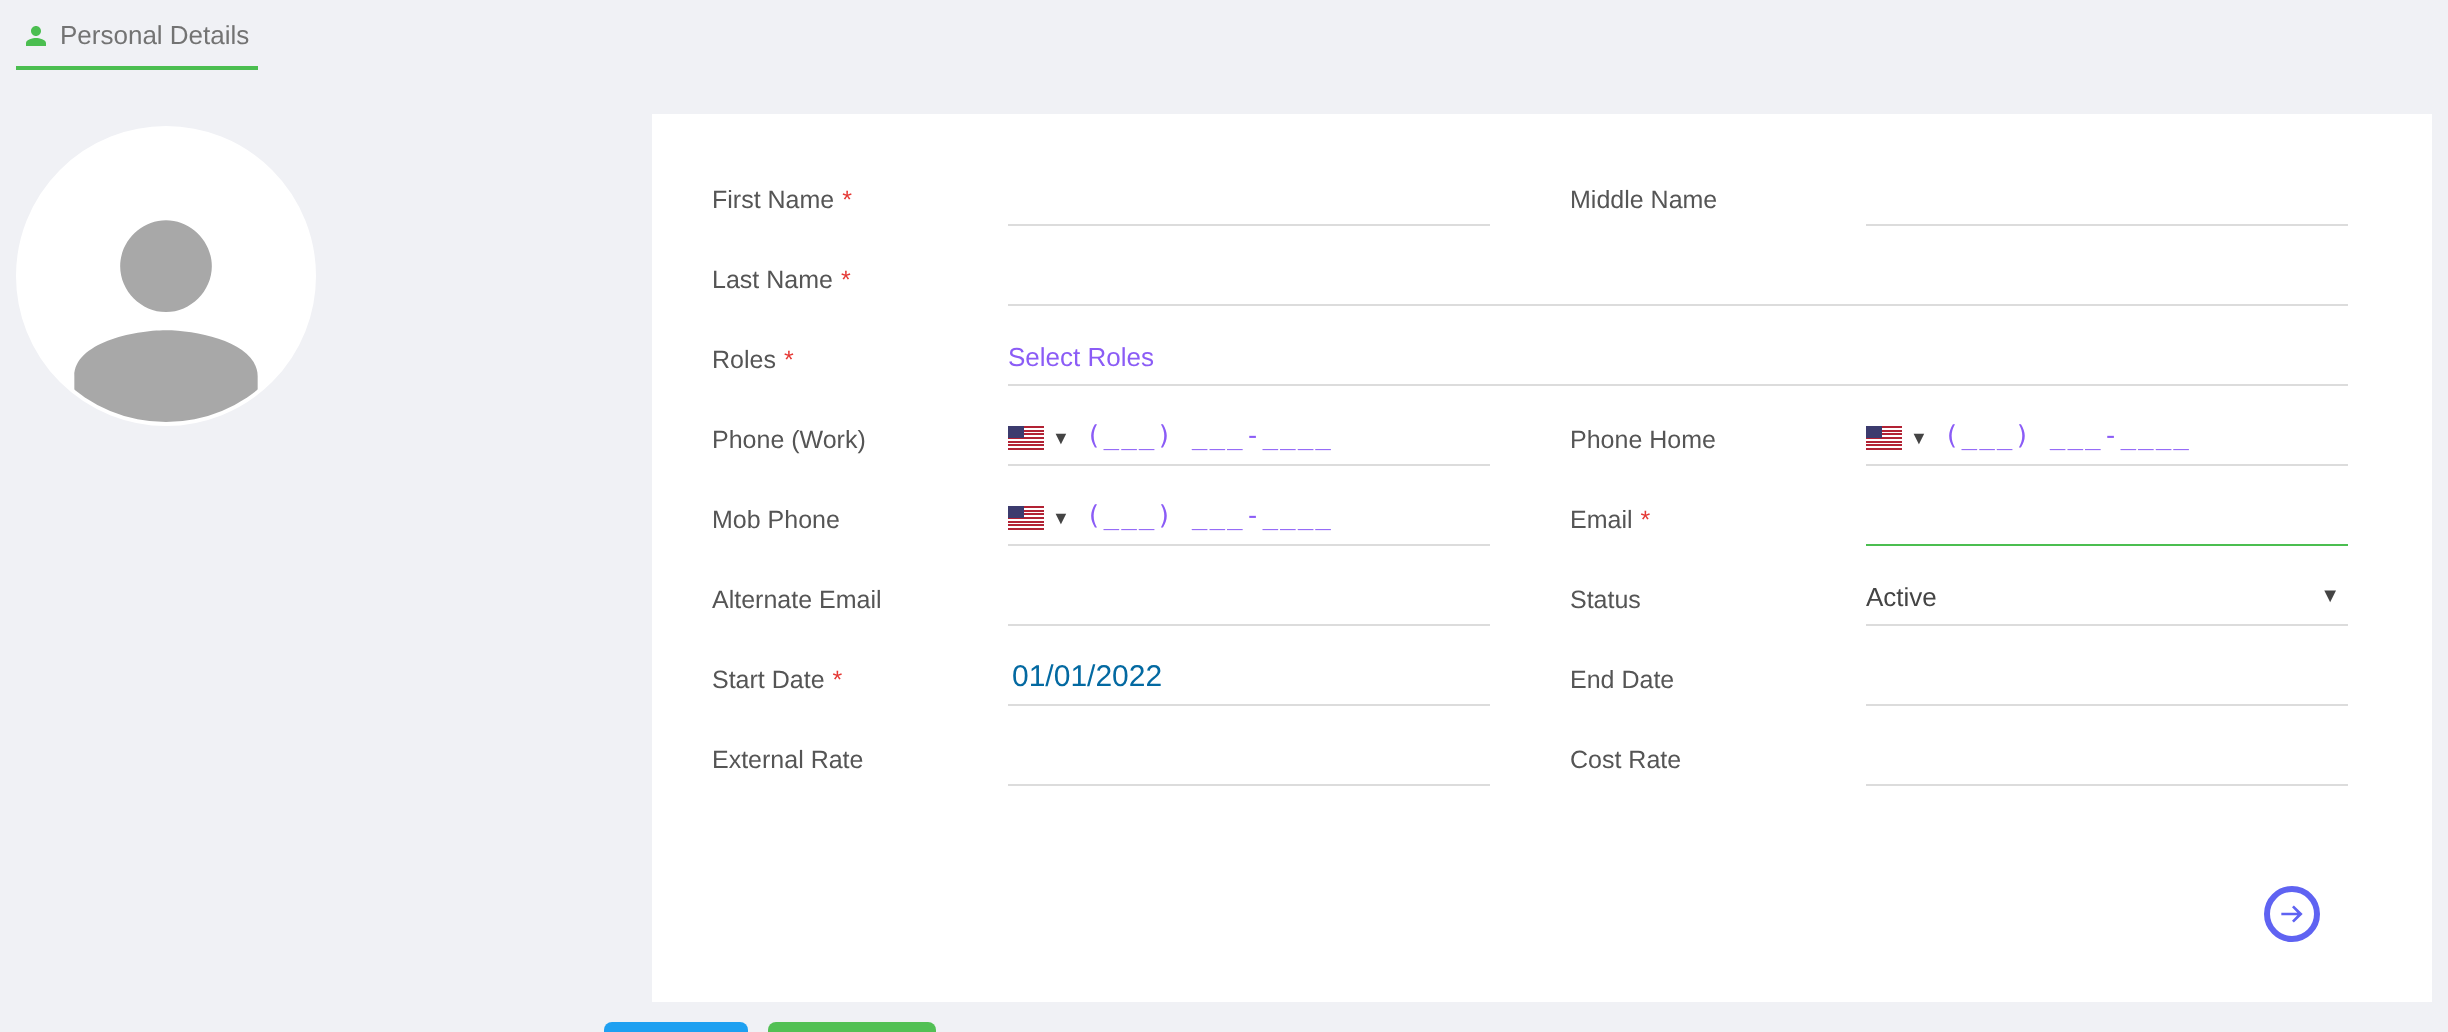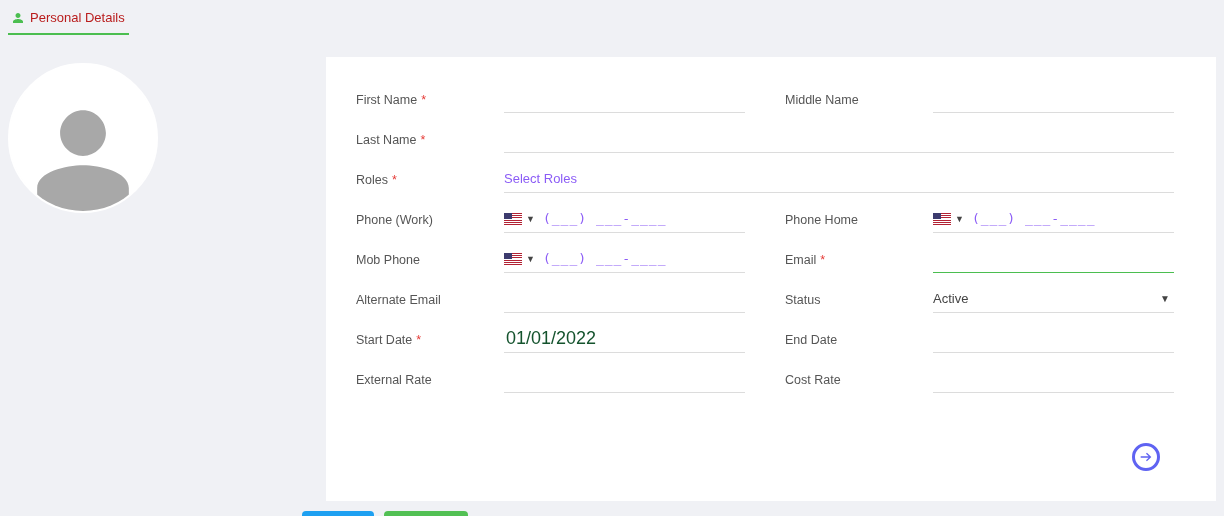--- a/index.html
+++ b/index.html
@@ -12,21 +12,21 @@
       height: 516px;
       overflow: hidden;
     }
 
     .page { padding: 0 8px 8px 8px; }
 
     .tab-strip { padding: 4px 0 0 0; }
     .tab {
       display: inline-flex;
       align-items: center;
-      color: #b91c1c;
+      color: #737373;
       font-size: 13px;
       font-weight: 500;
       padding: 6px 4px 8px 4px;
       border-bottom: 2px solid #4bbe50;
     }
     .tab svg { margin-right: 6px; }
 
     .cols { display: flex; gap: 8px; margin-top: 22px; }
 
     .avatar-wrap {
@@ -47,21 +47,21 @@
       margin-left: auto;
       padding: 28px 42px 18px 30px;
       position: relative;
     }
 
     .form-grid { width: 100%; }
     .row { display: flex; gap: 40px; align-items: flex-end; margin-bottom: 12px; }
     .cell { display: flex; align-items: flex-end; flex: 1; }
     .cell .lbl { width: 148px; color: #555; font-size: 12.5px; padding-bottom: 6px; }
     .cell .lbl .req { color: #e53935; margin-left: 4px; }
-    .cell .inp { flex: 1; border: none; border-bottom: 1px solid #dcdcdc; height: 28px; font-size: 18px; color: #14532d; background: transparent; outline: none; padding: 2px 2px; }
+    .cell .inp { flex: 1; border: none; border-bottom: 1px solid #dcdcdc; height: 28px; font-size: 15px; color: #0369a1; background: transparent; outline: none; padding: 2px 2px; }
     .cell .inp.err { border-bottom-color: #4bbe50; }
     .cell .phone {
       flex: 1; display: flex; align-items: center; border-bottom: 1px solid #dcdcdc; height: 28px;
     }
     .flag {
       width: 18px; height: 12px; display: inline-block;
       background: linear-gradient(to bottom, #b22234 0 7.7%, #fff 7.7% 15.4%, #b22234 15.4% 23.1%, #fff 23.1% 30.8%, #b22234 30.8% 38.5%, #fff 38.5% 46.2%, #b22234 46.2% 53.85%, #fff 53.85% 61.5%, #b22234 61.5% 69.2%, #fff 69.2% 76.9%, #b22234 76.9% 84.6%, #fff 84.6% 92.3%, #b22234 92.3% 100%);
       position: relative;
     }
     .flag::before { content:""; position:absolute; top:0; left:0; width:8px; height:6.5px; background:#3c3b6e; }

